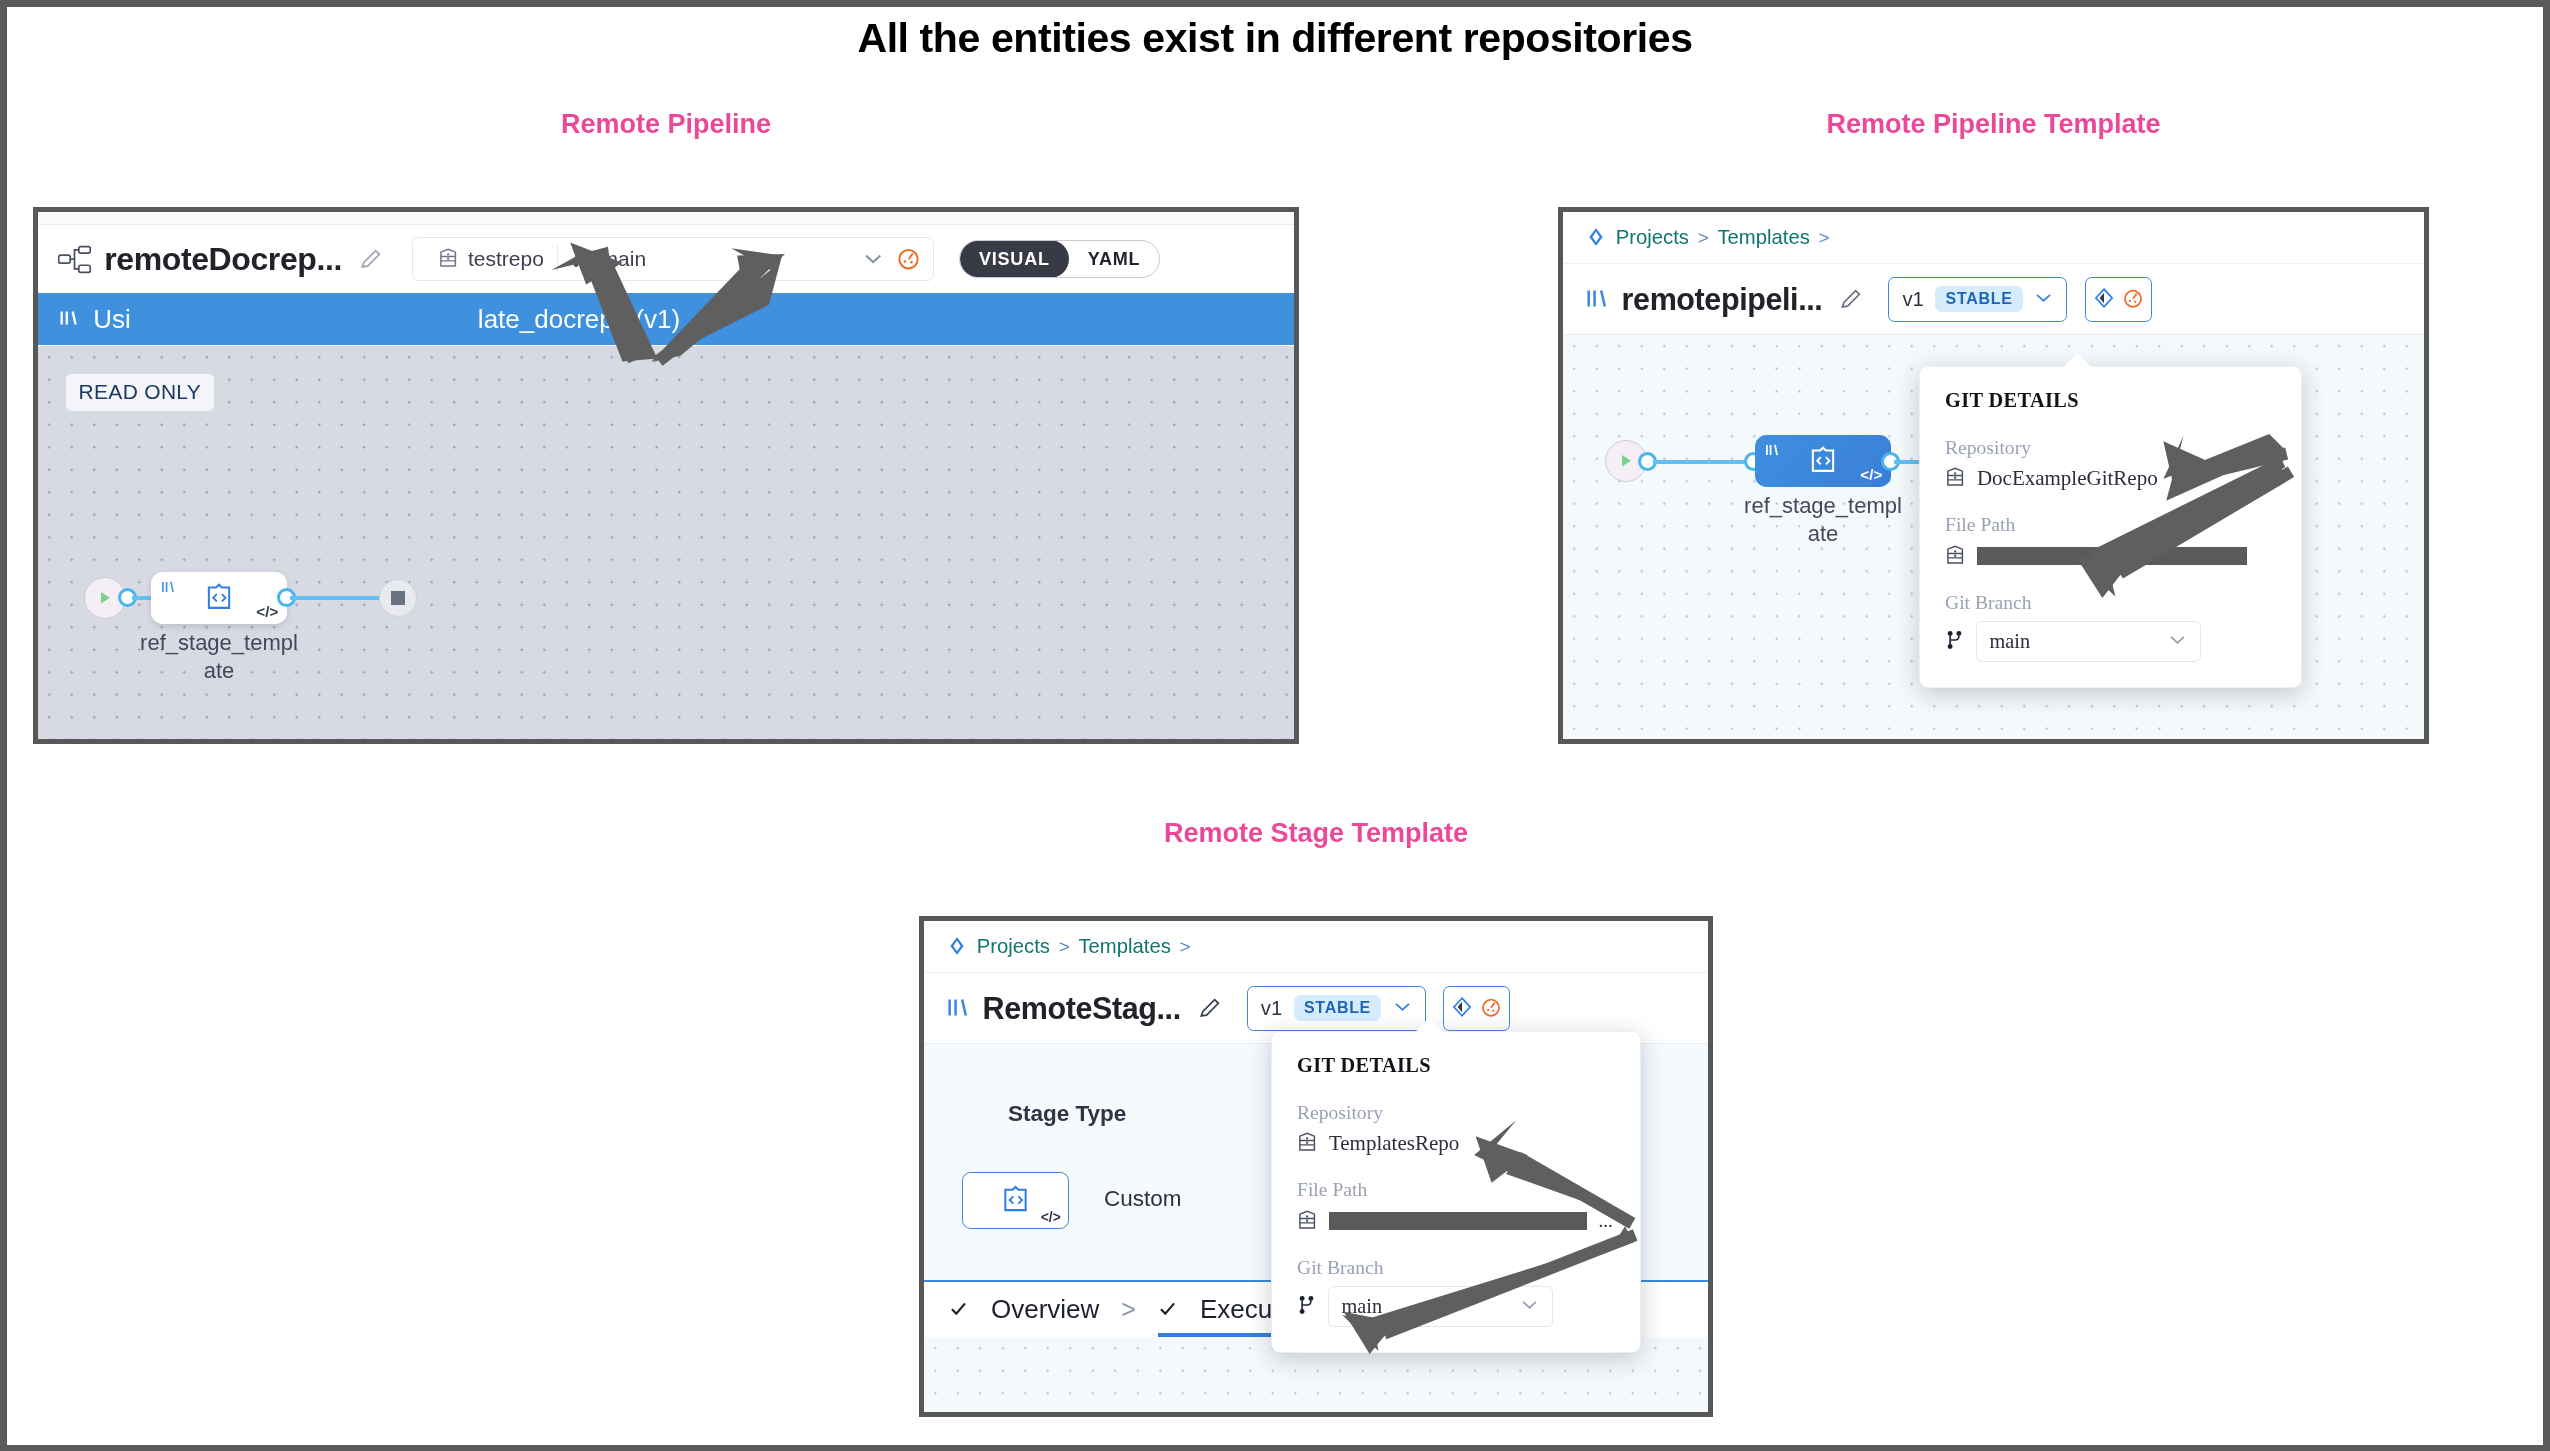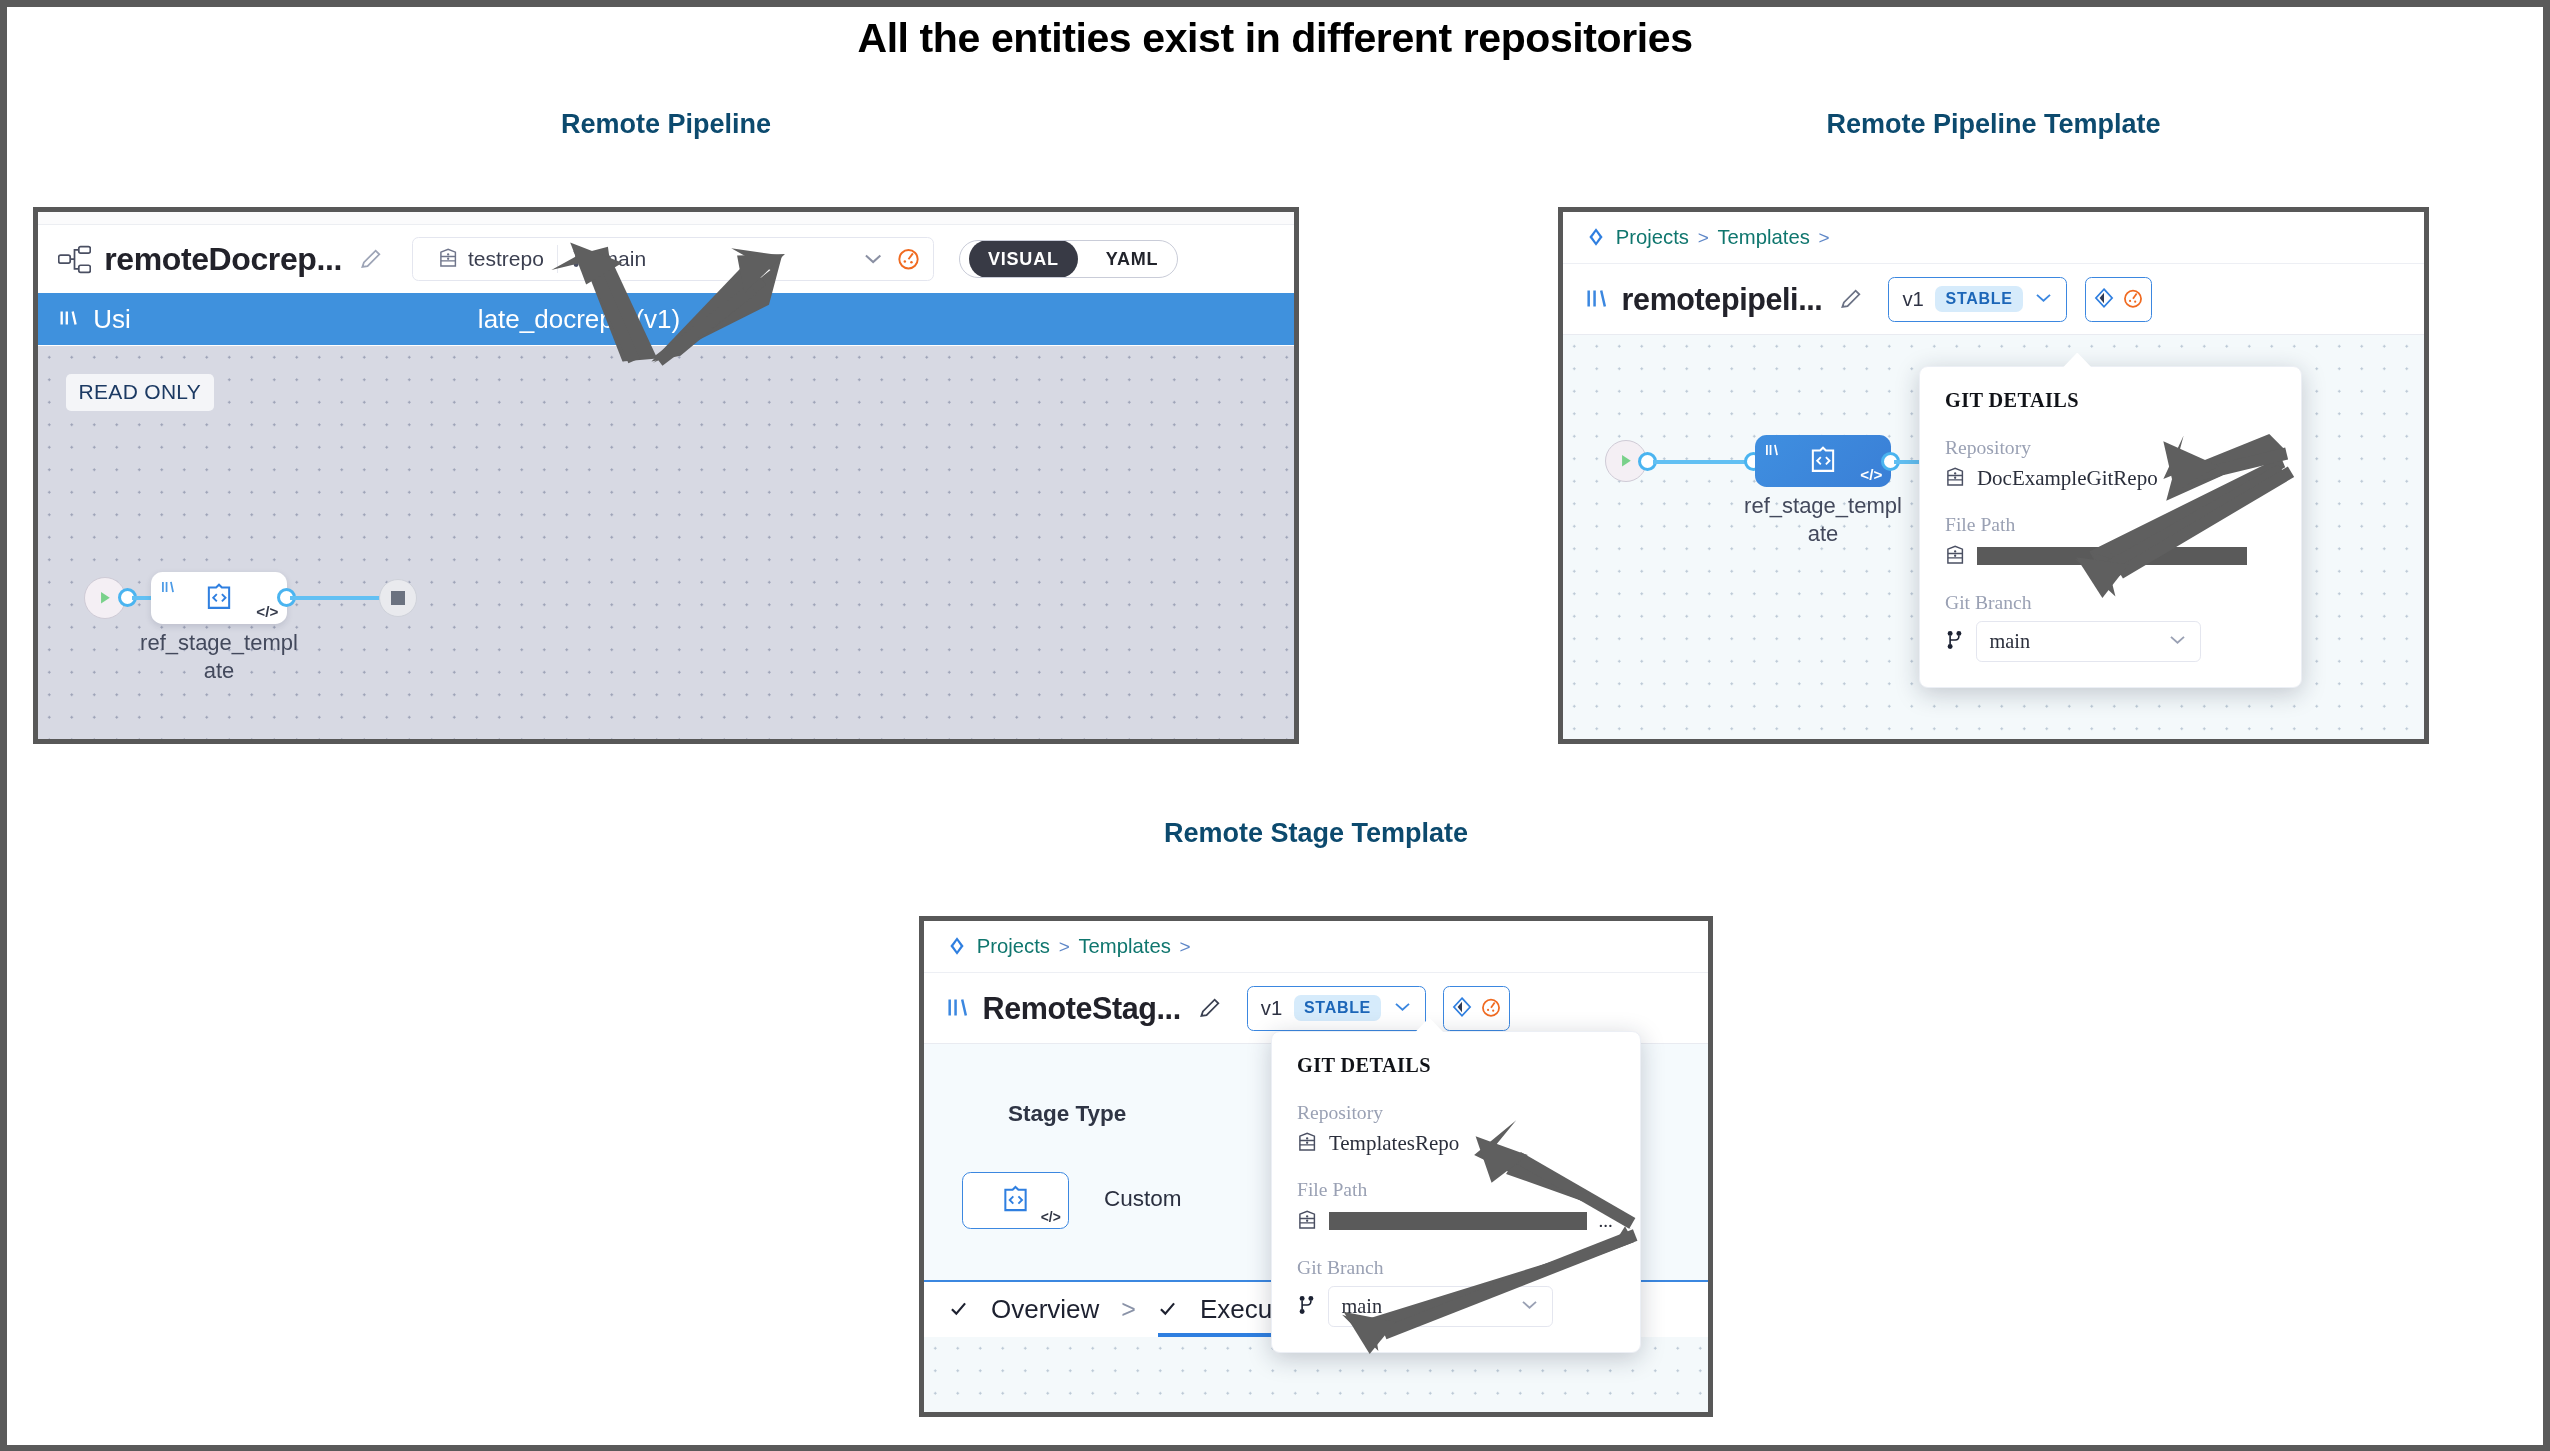--- a/index.html
+++ b/index.html
@@ -15,21 +15,21 @@
   .slide-frame{
     position:absolute; left:0; top:0; width:2550px; height:1452px;
     border:7.3px solid #5a5a5a; background:#fff;
   }
   .slide-title{
     position:absolute; left:0; top:14.5px; width:2550px;
     text-align:center; font-size:41px; font-weight:bold; color:#000;
     letter-spacing:-0.4px;
   }
   .panel-caption{
-    position:absolute; text-align:center; font-size:27px; font-weight:bold; color:#0c4a6e;
+    position:absolute; text-align:center; font-size:27px; font-weight:bold; color:#ec4899;
   }
   
   .shot{
     position:absolute; background:#fff;
     border:5.1px solid #585858; overflow:hidden;
   }
   
   .grid-dark{
     background-color:#d7d9e3;
     background-image:radial-gradient(#9aa0b5 1.2px, transparent 1.2px);
@@ -59,21 +59,21 @@
   .repo-seg .txt{ font-size:21px; color:#3b3f50;}
   .vdiv{ width:1.5px; height:27.6px; background:#e7e9f0; }
   .chev{ margin-left:auto; }
   .harness-ico{ margin-left:13px; }
   .vy-toggle{
     margin-left:25px; height:38px; border:1.5px solid #c9ccd8; border-radius:19px;
     display:flex; align-items:center; background:#fff; overflow:hidden; flex:0 0 auto;
   }
   .vy-toggle .seg{
     font-size:18px; font-weight:bold; letter-spacing:0.8px; padding:0 19px;
-    height:100%; display:flex; align-items:center;margin-left:9px;
+    height:100%; display:flex; align-items:center;
   }
   .vy-toggle .seg.on{ background:#383a45; color:#fff; border-radius:19px; height:38px;}
   .vy-toggle .seg.off{ color:#22242c; }
   #p1 .banner{
     position:absolute; left:0; top:81px; width:100%; height:52px;
     background:#3f91dd; display:flex; align-items:center; padding-left:20.3px; gap:13px;
   }
   #p1 .banner .btxt{ font-size:26px; color:#fff; white-space:nowrap;}
   #p1 .canvas{ position:absolute; left:0; top:134px; width:100%; height:100%; }
   .readonly{

